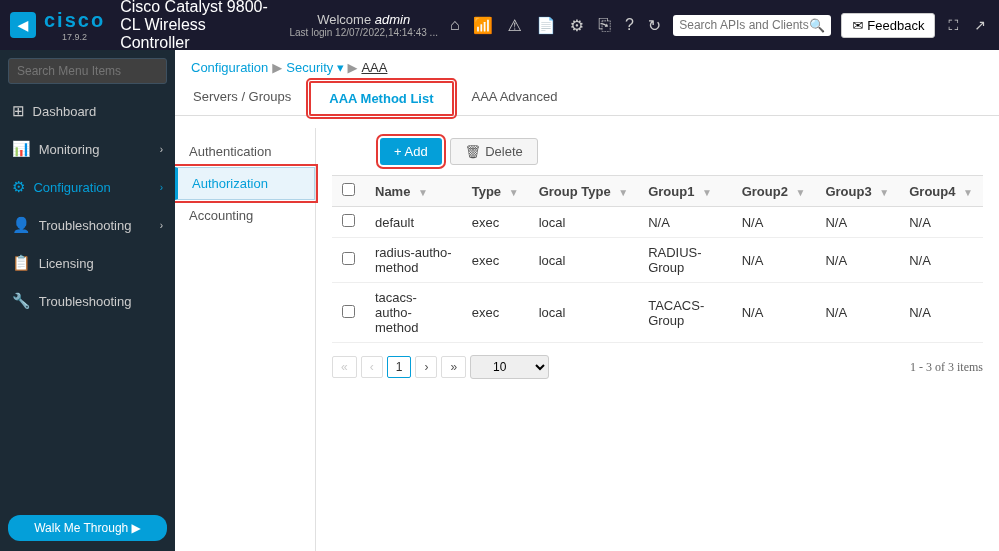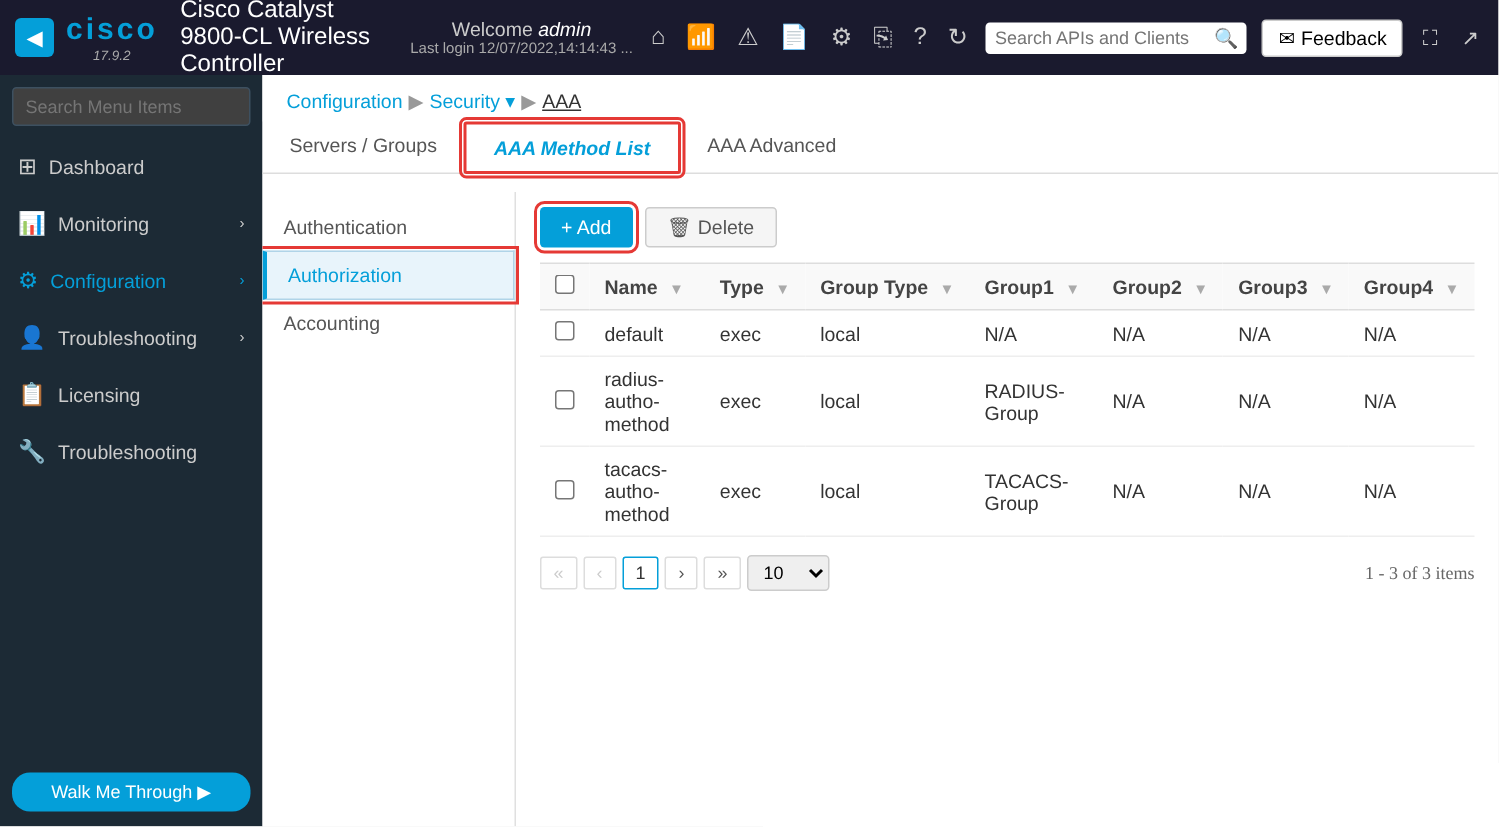--- a/index.html
+++ b/index.html
@@ -41,21 +41,20 @@
     }
     .cisco-logo-text .cisco-wordmark {
       font-size: 18px;
       font-weight: bold;
       color: #049fd9;
       letter-spacing: 1px;
     }
     .cisco-logo-text .version {
       font-size: 9px;
       color: #aaa;
-      font-style: italic;
     }
     .app-title {
       font-size: 16px;
       color: white;
       font-weight: normal;
       flex: 1;
     }
     .header-center {
       display: flex;
       flex-direction: column;
@@ -78,21 +77,21 @@
       font-size: 16px;
       cursor: pointer;
       padding: 2px;
     }
     .search-bar {
       display: flex;
       align-items: center;
       background: white;
       border-radius: 3px;
       padding: 3px 6px;
-      gap: 16px;
+      gap: 0;
     }
     .search-bar input {
       border: none;
       outline: none;
       font-size: 12px;
       width: 130px;
     }
     .feedback-btn {
       background: white;
       border: 1px solid #ccc;
@@ -213,26 +212,25 @@
       padding: 8px 18px;
       cursor: pointer;
       color: #555;
       border-bottom: 2px solid transparent;
       font-size: 13px;
     }
     .tab-item.active {
       color: #049fd9;
       border-bottom: 2px solid #049fd9;
       font-weight: bold;
-      font-style: italic;
     }
 
     
     .sub-nav {
-      width: 169px;
+      width: 141px;
       border-right: 1px solid #e0e0e0;
       padding-top: 8px;
       flex-shrink: 0;
     }
     .sub-nav-item {
       padding: 8px 14px;
       cursor: pointer;
       color: #555;
       font-size: 13px;
     }
@@ -334,39 +332,40 @@
       border: 1px solid #049fd9;
       background: white;
       color: #333;
       padding: 3px 8px;
       border-radius: 2px;
       font-size: 12px;
     }
     .per-page-select {
       border: 1px solid #ccc;
       border-radius: 3px;
-      padding: 3px 6px;
+      padding: 3px 18px;
       font-size: 12px;
       cursor: pointer;
     }
     .page-info {
       font-size: 12px;
       color: #666;
       font-family: Liberation Serif, serif;
     }
 
     .inner-layout {
       display: flex;
       flex: 1;
     }
 
     
     .btn-add-highlighted {
       outline: 2px solid #e53935;
       outline-offset: 2px;
+      margin-left: 48px;
     }
     .tab-highlighted {
       outline: 2px solid #e53935;
       outline-offset: 1px;
     }
     .subnav-highlighted {
       outline: 2px solid #e53935;
       outline-offset: 1px;
     }
   </style>

